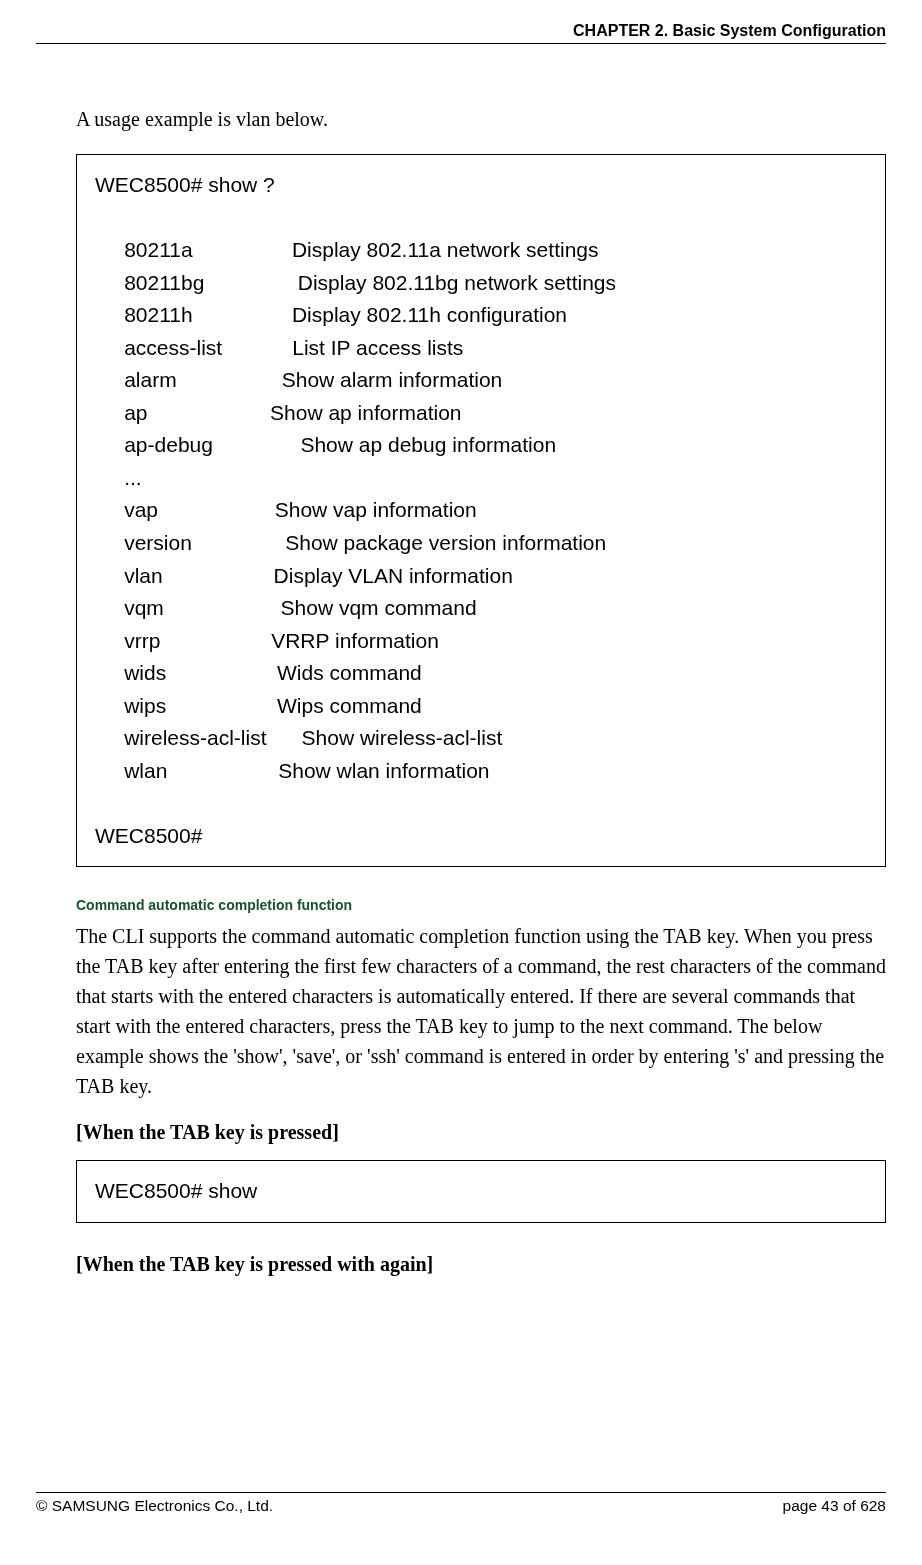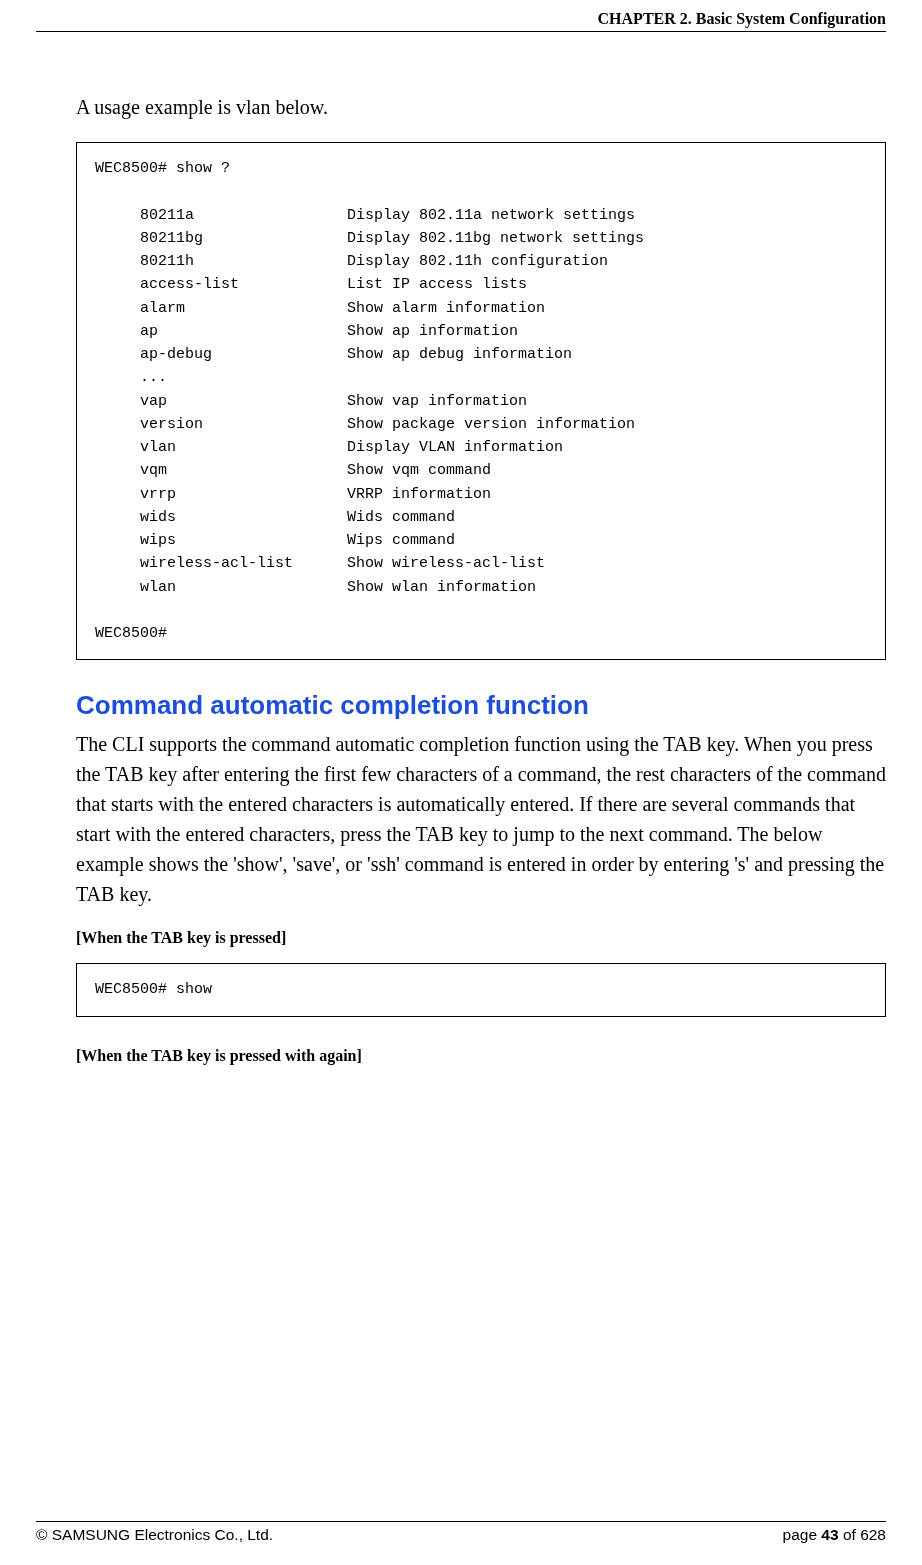--- a/index.html
+++ b/index.html
@@ -20,69 +20,70 @@
       padding: 10px 36px 0 36px;
     }
     .header {
       display: flex;
       justify-content: flex-end;
       border-bottom: 1.5px solid #000;
       padding-bottom: 3px;
       margin-bottom: 60px;
     }
     .header-title {
-      font-family: Liberation Serif, serif;
+      font-family: Liberation Sans, sans-serif;
       font-weight: bold;
       font-size: 16px;
+      margin-top: 12px;
     }
     .content {
       padding-left: 40px;
     }
     .para {
       font-size: 20px;
       margin-bottom: 20px;
       line-height: 1.5;
     }
     .codebox {
       border: 1.5px solid #000;
       padding: 14px 18px;
-      font-family: Liberation Mono, monospace;
-      font-size: 15px;
+      font-family: Liberation Sans, sans-serif;
+      font-size: 21px;
       white-space: pre;
       margin-bottom: 30px;
       line-height: 1.55;
     }
     .section-heading {
-      color: #1d4ed8;
+      color: #14532d;
       font-family: Arial, Helvetica, sans-serif;
       font-weight: bold;
-      font-size: 26px;
+      font-size: 14px;
       margin-bottom: 8px;
       margin-top: 8px;
     }
     .bold-note {
       font-weight: bold;
-      font-size: 16px;
+      font-size: 20px;
       margin-bottom: 16px;
       margin-top: 0;
     }
     .footer {
       position: absolute;
-      bottom: 21px;
+      bottom: 50px;
       left: 36px;
       right: 36px;
       border-top: 1.5px solid #000;
       padding-top: 4px;
       display: flex;
       justify-content: space-between;
       font-family: Arial, Helvetica, sans-serif;
       font-size: 15.5px;
     }
     .footer-right b {
-      font-weight: bold;
+      font-weight: normal;
     }
   </style>
 </head>
 <body>
 
 <div class="page">
   <div class="header">
     <span class="header-title">CHAPTER 2. Basic System Configuration</span>
   </div>
 

